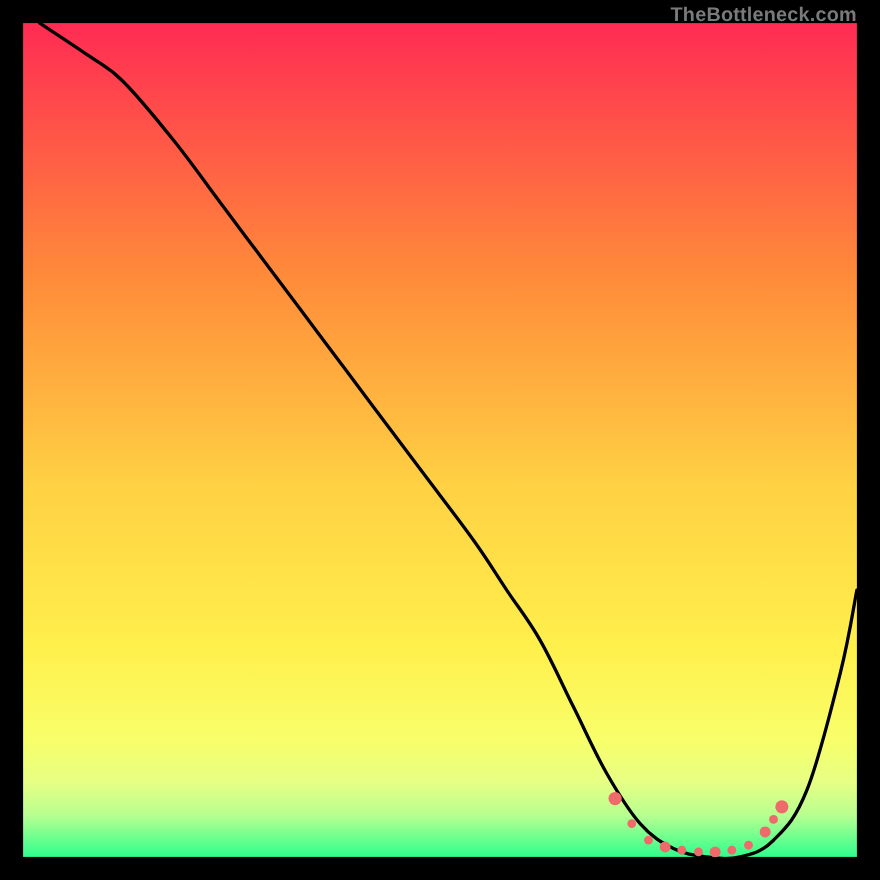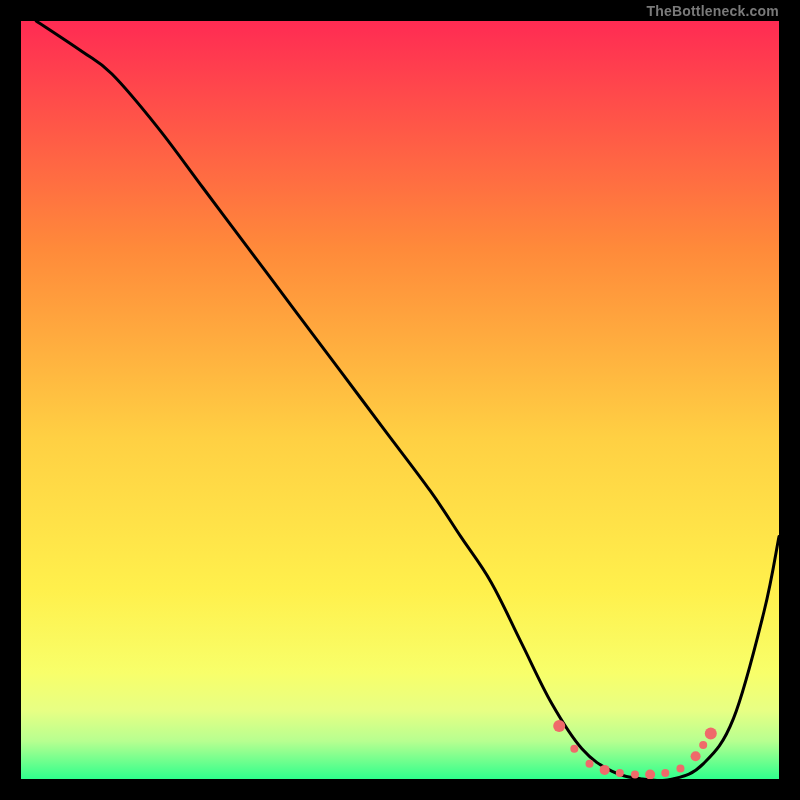--- a/index.html
+++ b/index.html
@@ -20,21 +20,21 @@
     box-sizing: border-box;
   }
   .gradient {
     position: absolute;
     inset: 0;
   }
   .watermark {
     position: absolute;
     top: -18px;
     right: 0;
-    font-size: 14px;
+    font-size: 18px;
     font-weight: 600;
     color: #7a7a7a;
     letter-spacing: 0.2px;
     white-space: nowrap;
   }
   svg.curve {
     position: absolute;
     inset: 0;
   }
 </style>

